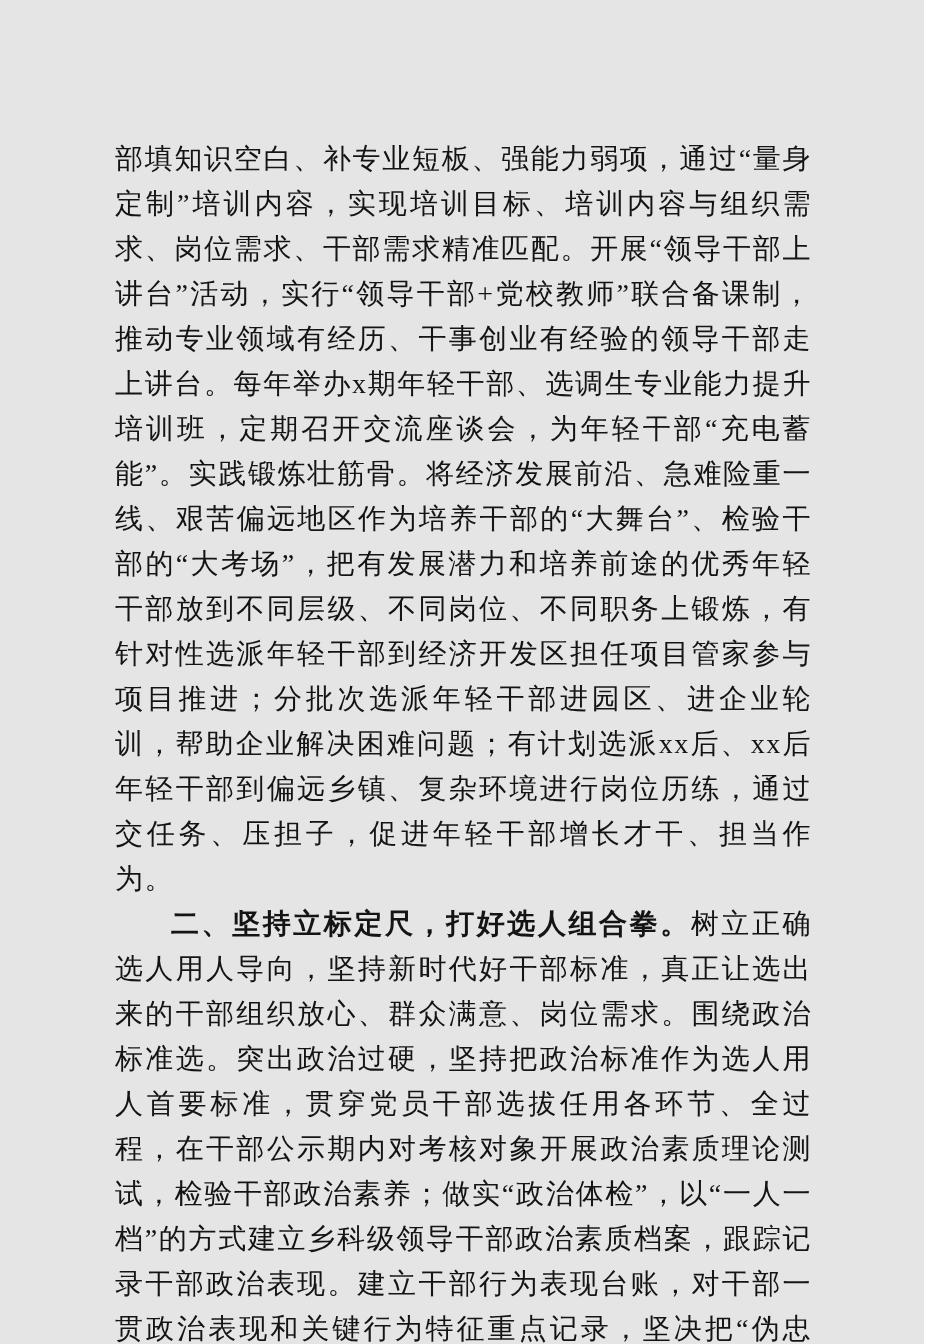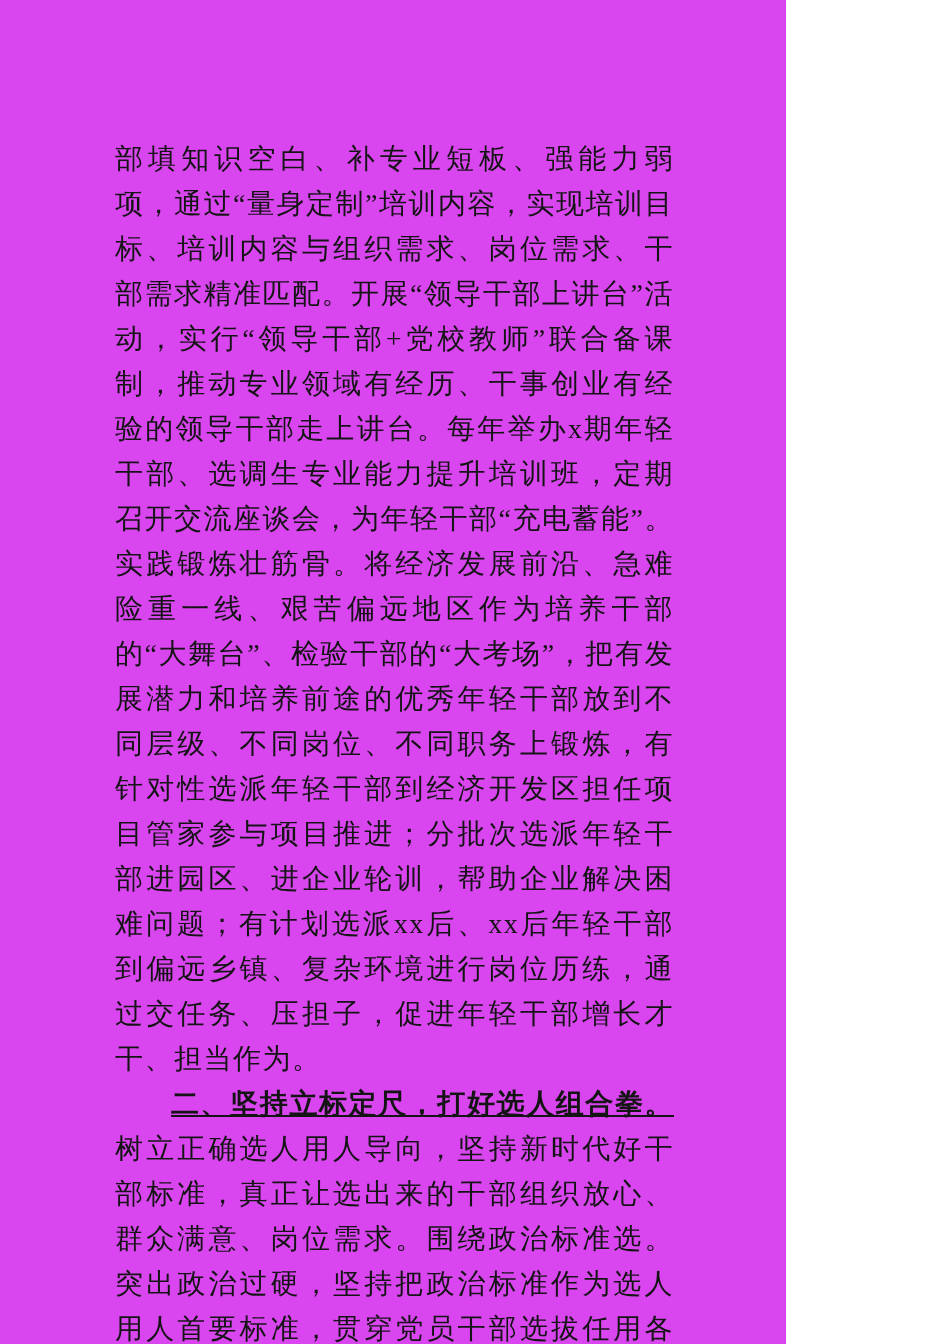--- a/index.html
+++ b/index.html
@@ -9,40 +9,39 @@
   }
   body {
     width: 950px;
     height: 1344px;
     font-family: "Liberation Serif", "DejaVu Serif", serif;
     color: #141414;
     overflow: hidden;
   }
   .page {
     box-sizing: border-box;
-    width: 786px;
+    width: 924px;
     height: 1344px;
     padding: 136px 112px 0 115px;
-    background: #d946ef;
+    background: #e5e5e5;
   }
   .para {
     margin: 0;
     font-size: 28px;
     line-height: 45px;
     text-align: justify;
     text-justify: inter-ideograph;
     letter-spacing: 1.5px;
     word-break: break-all;
   }
   .para.indent {
     text-indent: 2em;
   }
   .section-heading {
     font-weight: 700;
-    text-decoration: underline;
   }
 </style>
 </head>
 <body>
 
 <div class="page">
   <p class="para">部填知识空白、补专业短板、强能力弱项，通过“量身定制”培训内容，实现培训目标、培训内容与组织需求、岗位需求、干部需求精准匹配。开展“领导干部上讲台”活动，实行“领导干部+党校教师”联合备课制，推动专业领域有经历、干事创业有经验的领导干部走上讲台。每年举办x期年轻干部、选调生专业能力提升培训班，定期召开交流座谈会，为年轻干部“充电蓄能”。实践锻炼壮筋骨。将经济发展前沿、急难险重一线、艰苦偏远地区作为培养干部的“大舞台”、检验干部的“大考场”，把有发展潜力和培养前途的优秀年轻干部放到不同层级、不同岗位、不同职务上锻炼，有针对性选派年轻干部到经济开发区担任项目管家参与项目推进；分批次选派年轻干部进园区、进企业轮训，帮助企业解决困难问题；有计划选派xx后、xx后年轻干部到偏远乡镇、复杂环境进行岗位历练，通过交任务、压担子，促进年轻干部增长才干、担当作为。</p>
   <p class="para indent"><span class="section-heading">二、坚持立标定尺，打好选人组合拳。</span><span>树立正确选人用人导向，坚持新时代好干部标准，真正让选出来的干部组织放心、群众满意、岗位需求。围绕政治标准选。突出政治过硬，坚持把政治标准作为选人用人首要标准，贯穿党员干部选拔任用各环节、全过程，在干部公示期内对考核对象开展政治素质理论测试，检验干部政治素养；做实“政治体检”，以“一人一档”的方式建立乡科级领导干部政治素质档案，跟踪记录干部政治表现。建立干部行为表现台账，对干部一贯政治表现和关键行为特征重点记录，坚决把“伪忠诚”的干部辨识出来。拓</span></p>
 </div>
 

